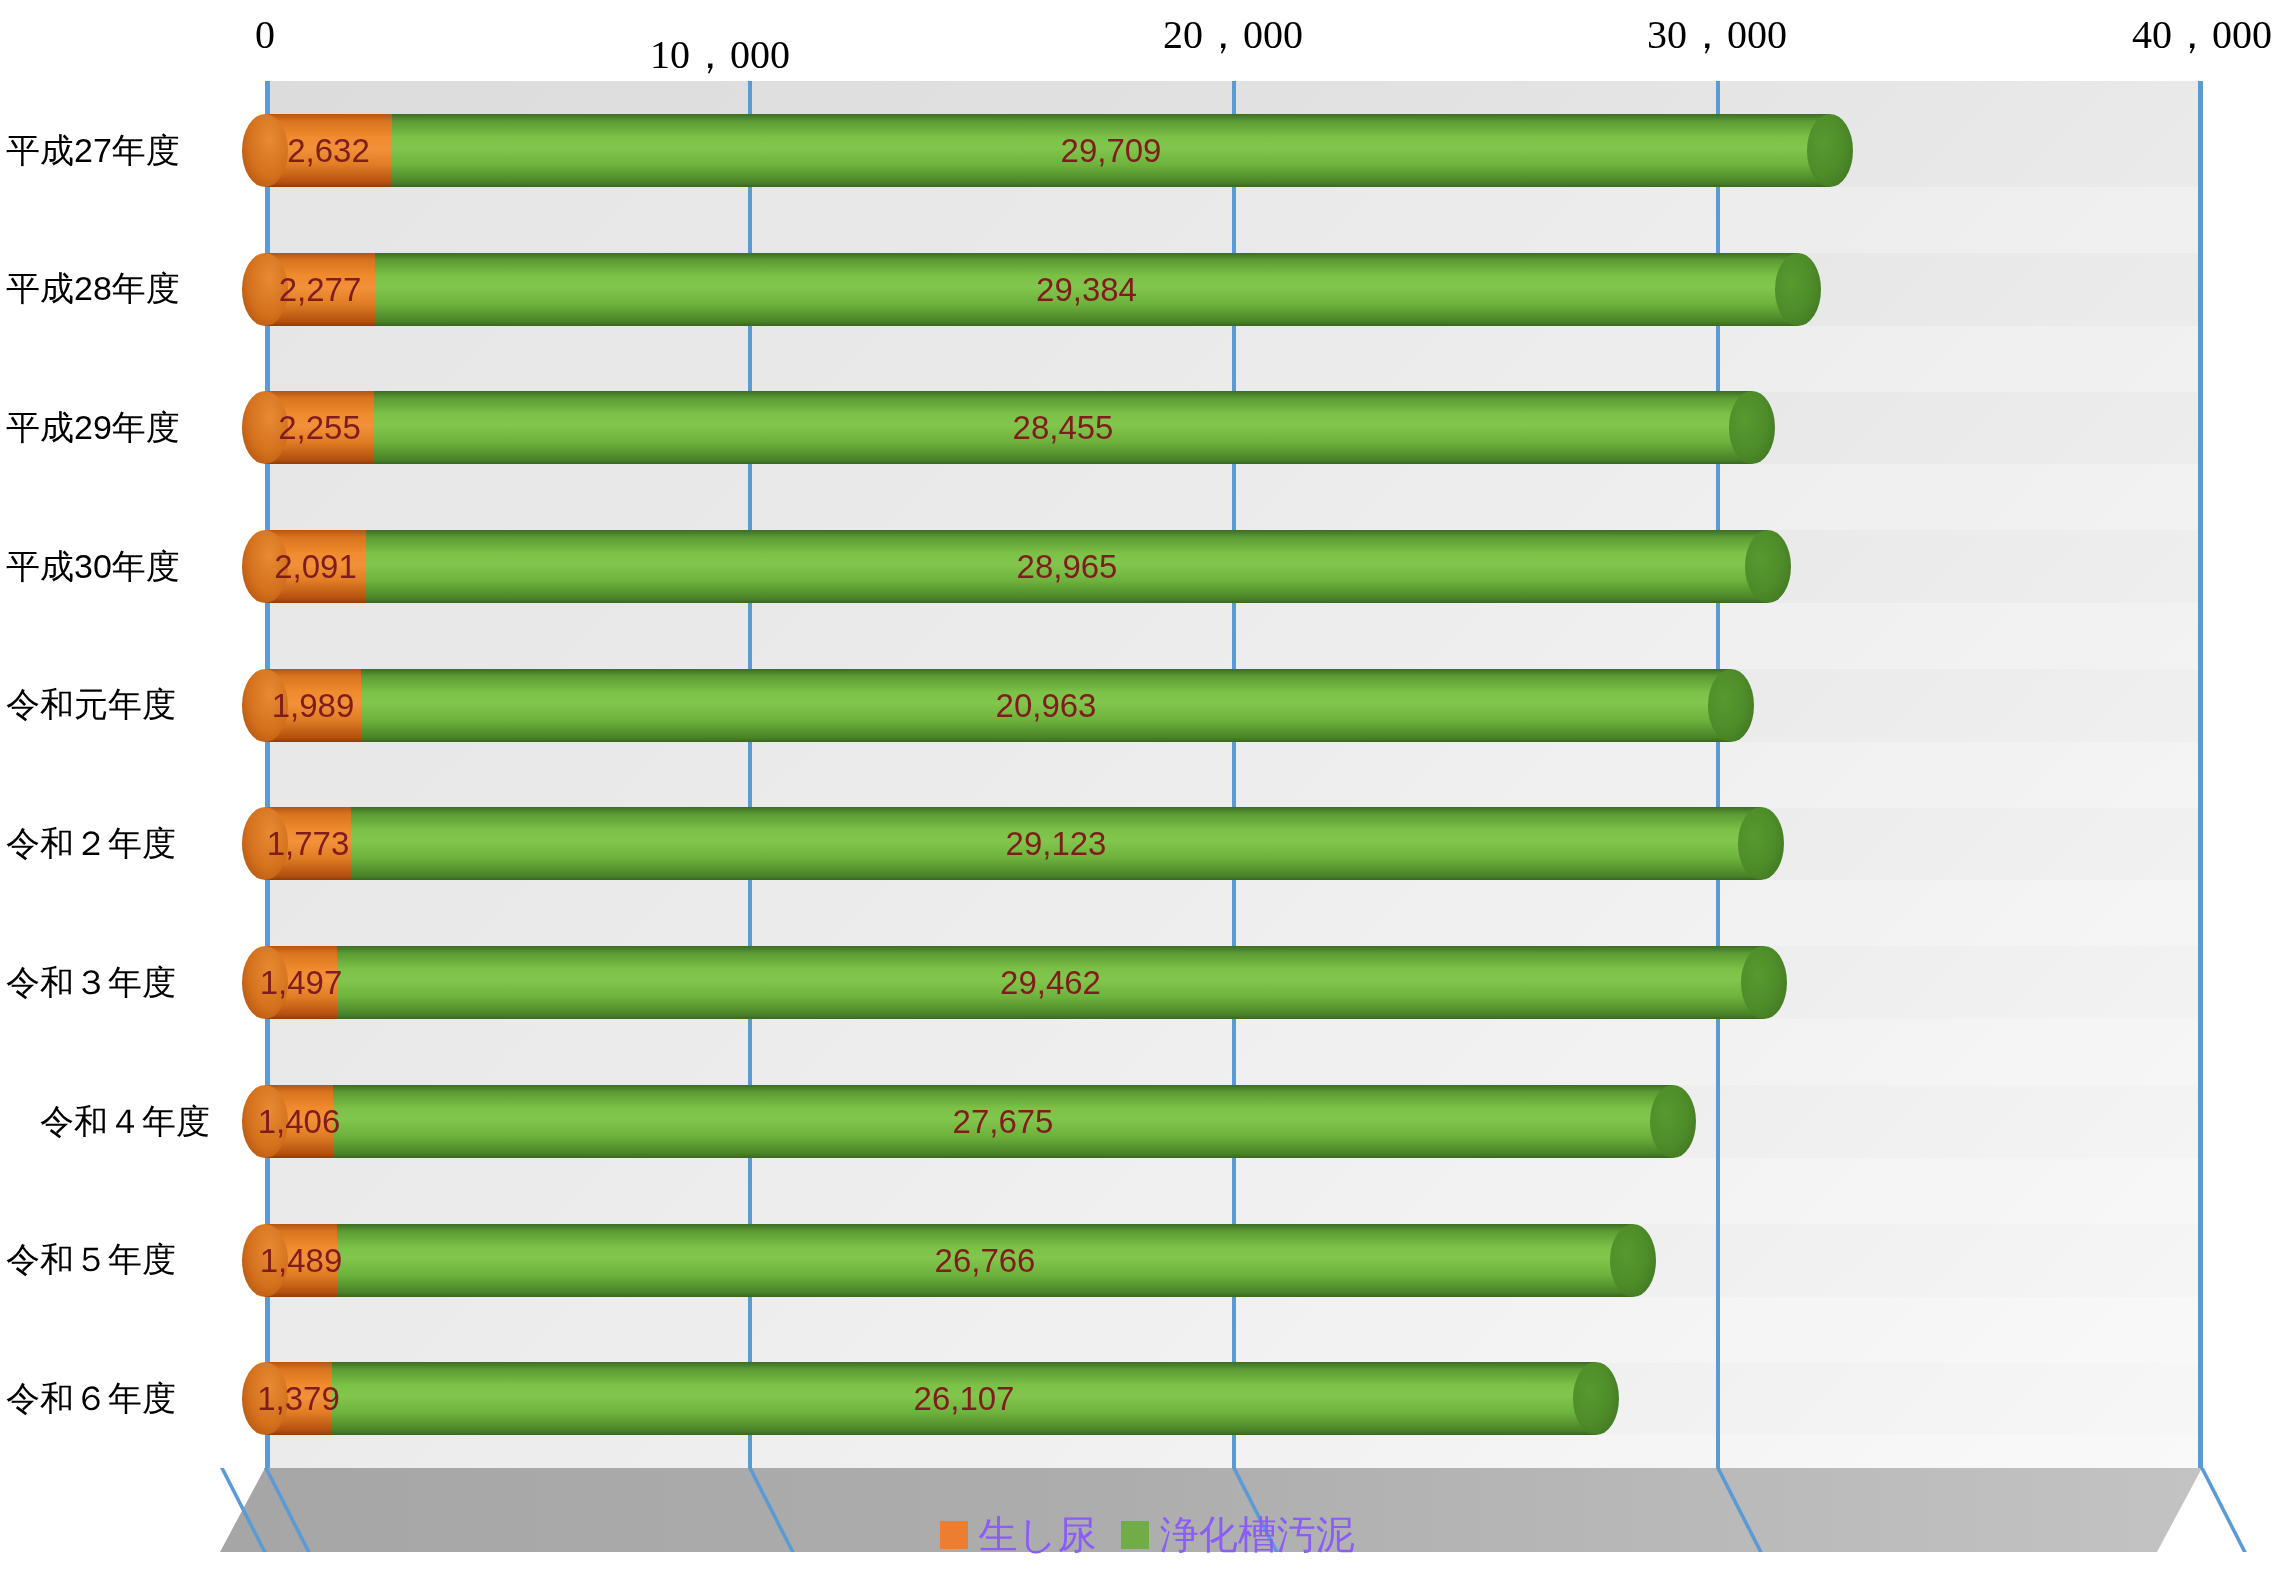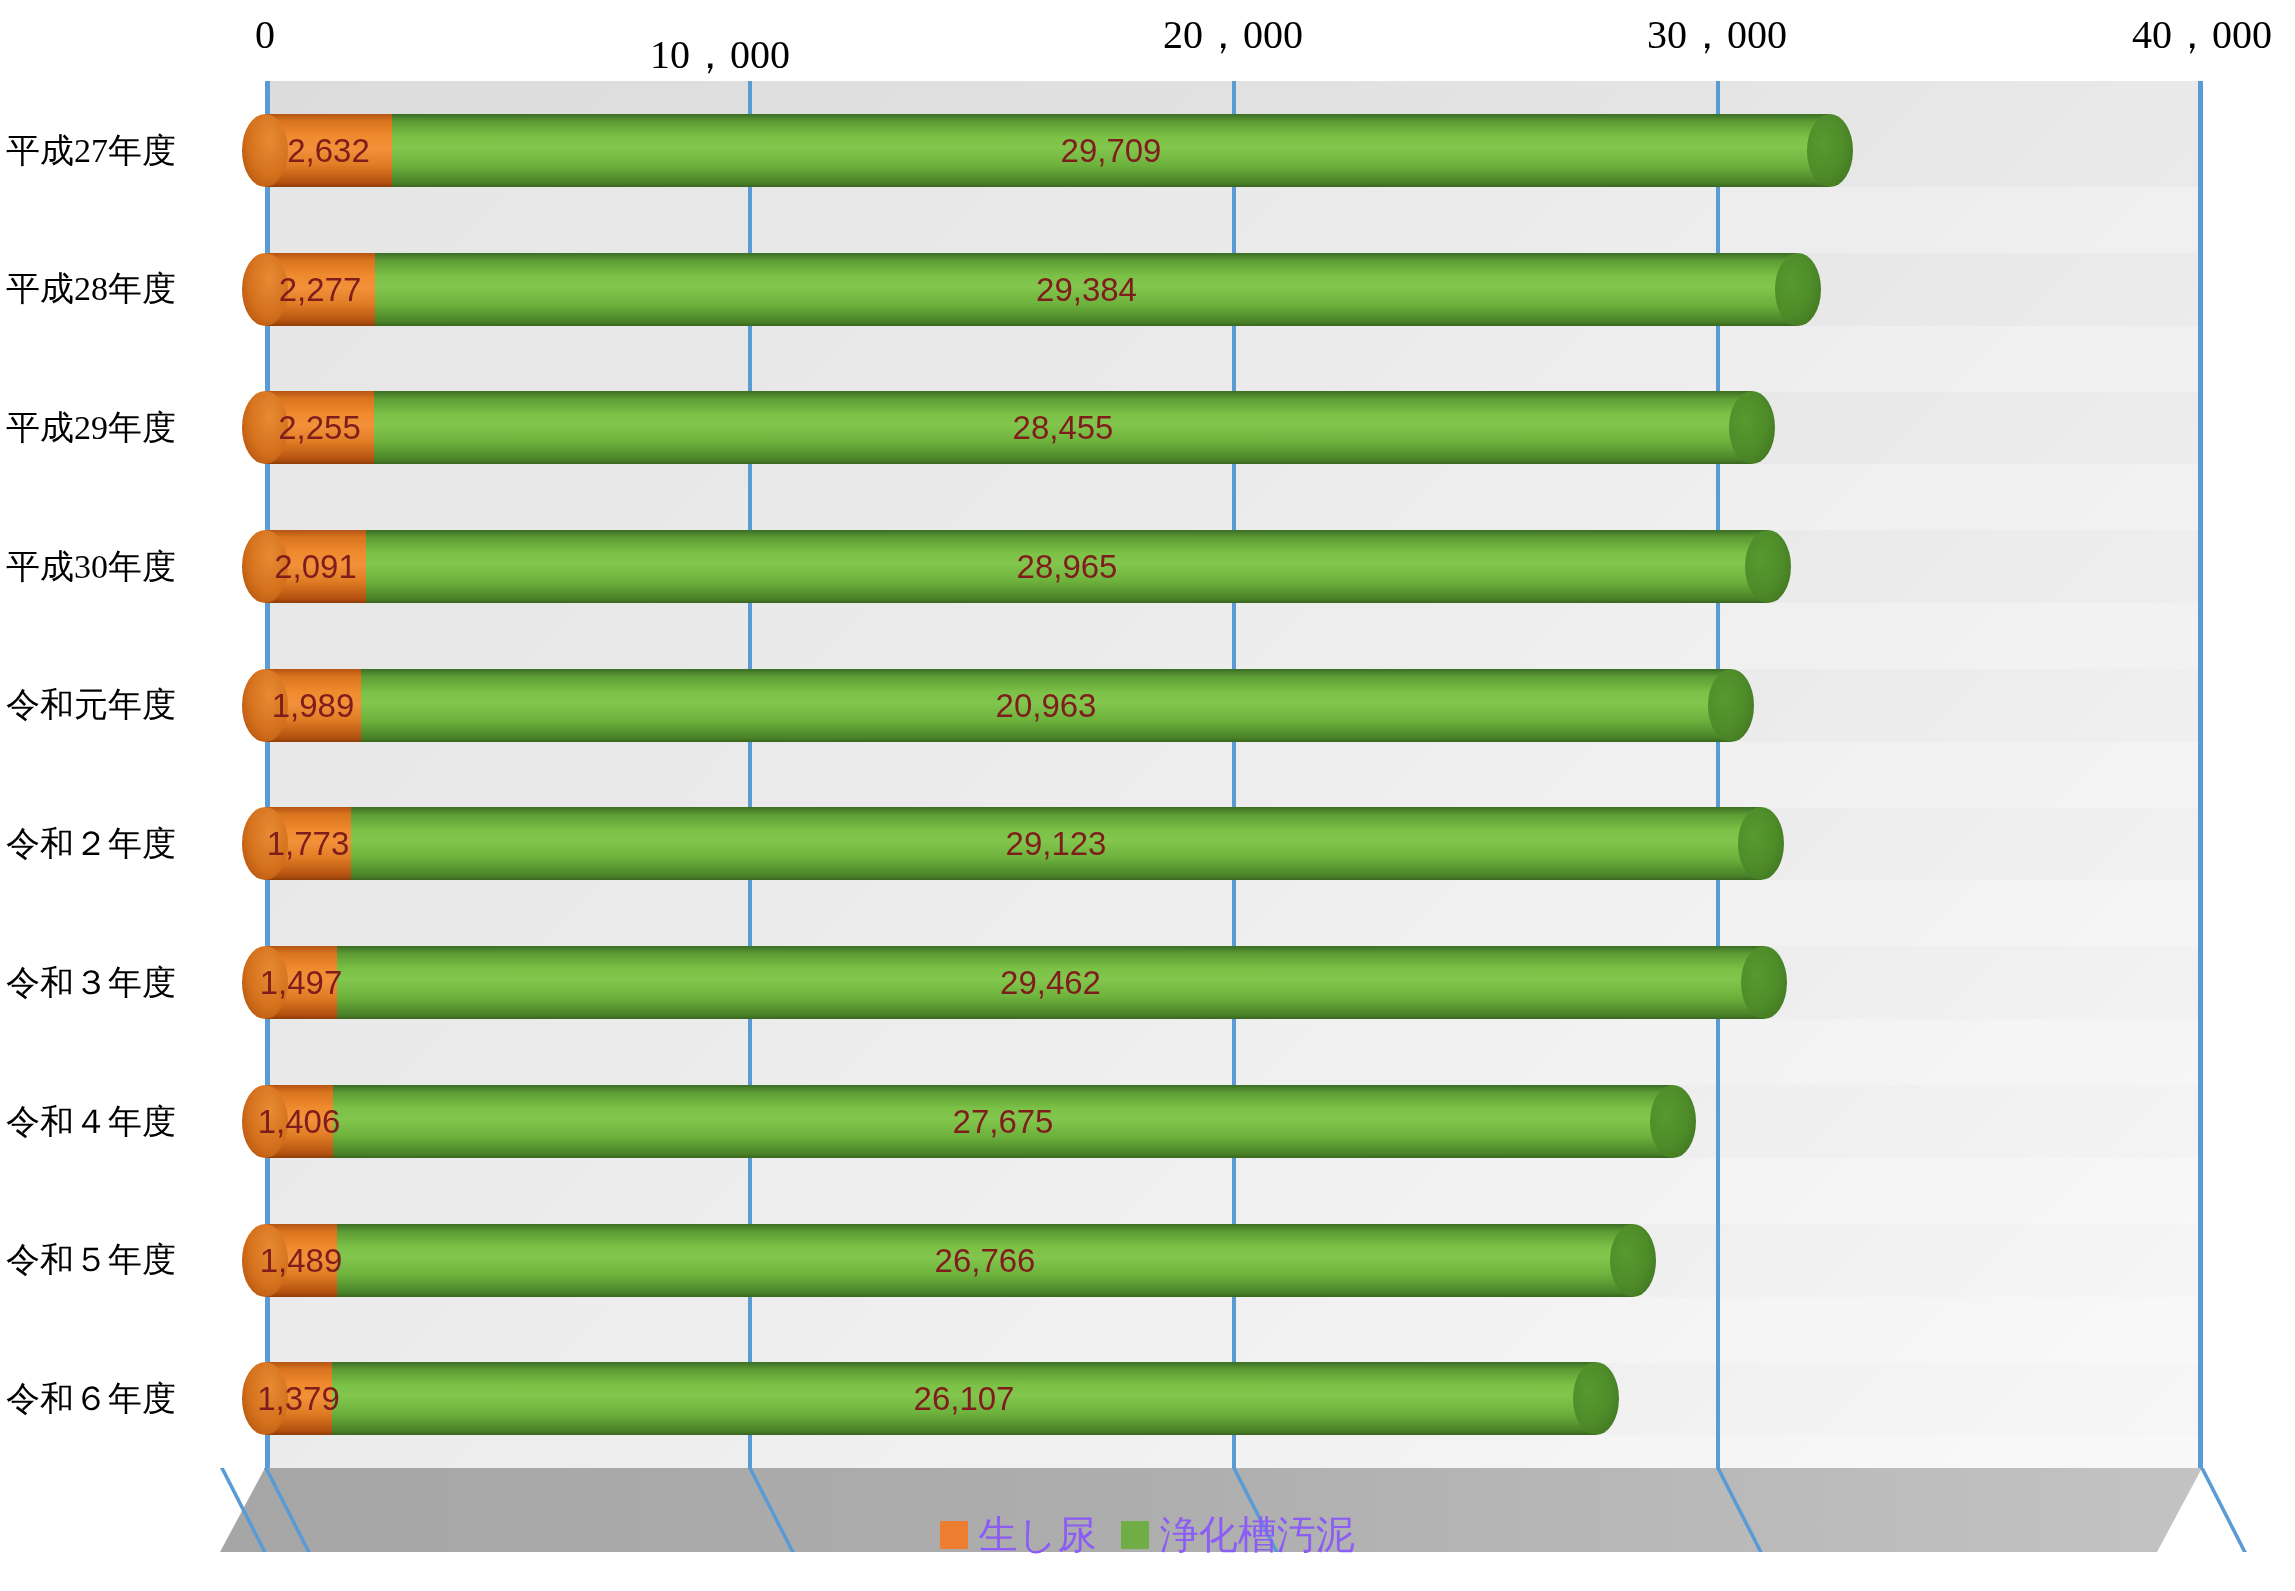--- a/index.html
+++ b/index.html
@@ -139,21 +139,21 @@
 
   
   .cat-label{
     position:absolute;
     left:6px;
     width:246px;
     text-align:left;
     font-size:34px;
     color:#000000;
     white-space:nowrap;
-    font-family:Liberation Serif, serif;
+    font-family:Liberation Sans, sans-serif;
   }
 
   
   .legend{
     position:absolute;
     left:0;top:1508px;width:2295px;
     display:flex;align-items:center;justify-content:center;
     gap:25px;
   }
   .legend-item{display:flex;align-items:center;gap:10.4px;}
@@ -332,21 +332,21 @@
   </div>
 
   <div id="cat-labels">
       <div class="cat-label" style="top: 128px;">平成27年度</div>
       <div class="cat-label" style="top: 266px;">平成28年度</div>
       <div class="cat-label" style="top: 405px;">平成29年度</div>
       <div class="cat-label" style="top: 544px;">平成30年度</div>
       <div class="cat-label" style="top: 682px;">令和元年度</div>
       <div class="cat-label" style="top: 821px;">令和２年度</div>
       <div class="cat-label" style="top: 960px;">令和３年度</div>
-      <div class="cat-label" style="top: 1099px;">令和４年度</div>
+      <div class="cat-label" style="top: 1099px; margin-left: 34px;">令和４年度</div>
       <div class="cat-label" style="top: 1237px;">令和５年度</div>
       <div class="cat-label" style="top: 1376px;">令和６年度</div>
     </div>
 
   <div class="legend">
       <div class="legend-item">
         <span class="legend-swatch" style="background: rgb(237, 125, 49);"></span>
         <span class="legend-text">生し尿</span>
       </div>
       <div class="legend-item">

